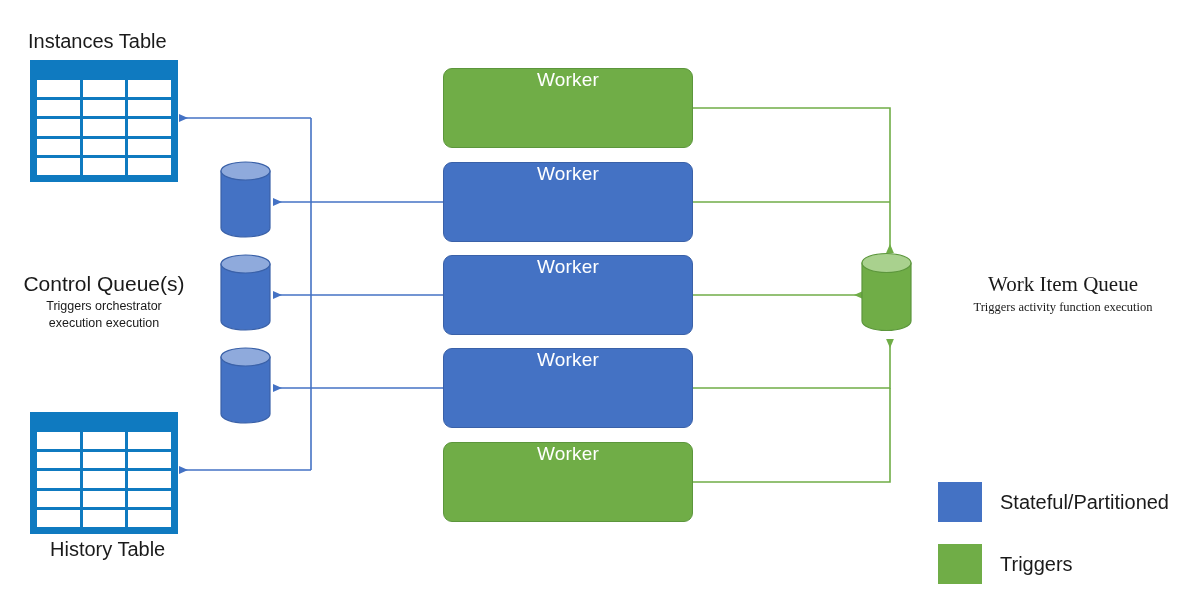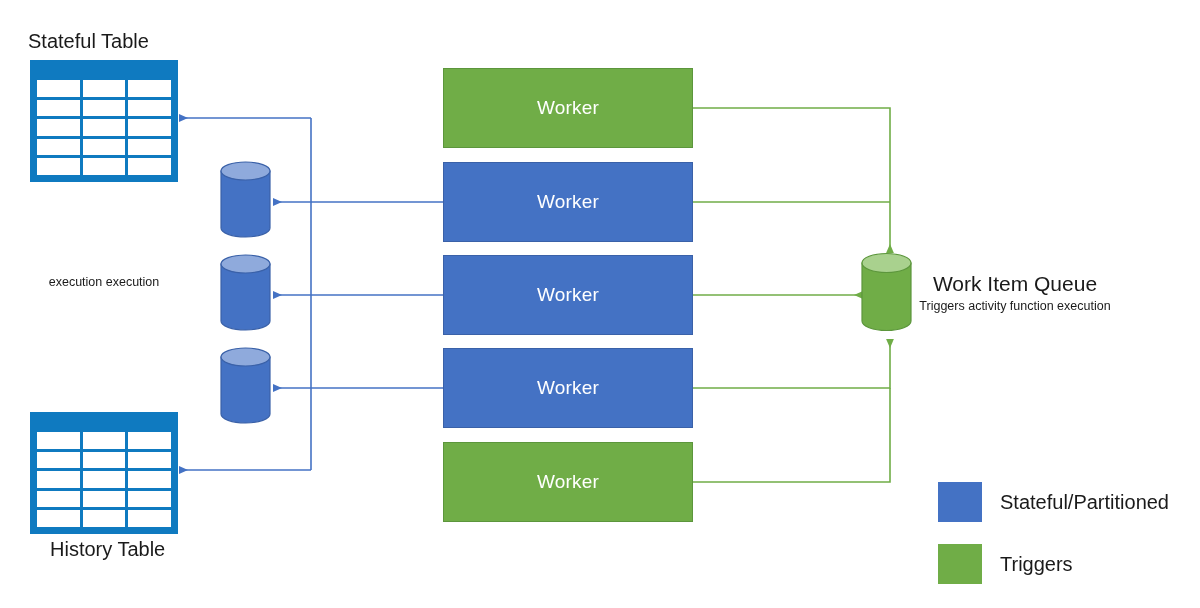--- a/index.html
+++ b/index.html
@@ -11,23 +11,24 @@
   #stage{position:absolute;left:0;top:0;width:1200px;height:608px;}
 
   svg.layer{position:absolute;left:0;top:0;width:1200px;height:608px;overflow:visible;}
   svg.links{z-index:1;}
 
   .node{position:absolute;z-index:2;}
 
   
   .worker{
     width:250px;height:80px;
-    display:flex;align-items:center;justify-content:center;
+    display:flex;justify-content:center;
     color:#ffffff;font-size:19px;letter-spacing:.2px;
     box-sizing:border-box;
+    border-radius:9px;
   }
   .worker.green{background:#70AD47;border:1px solid #5C963C;}
   .worker.blue {background:#4472C4;border:1px solid #3A61A8;}
 
   
   .tbl{
     width:148px;height:122px;background:#0F7AC0;
     box-sizing:border-box;padding:20px 7px 7px 7px;
     display:flex;flex-direction:column;gap:3px;
   }
@@ -88,21 +89,21 @@
       <path d="M693,202 L890,202"></path>
 
       <path d="M693,295 L862,295" marker-end="url(#ah-green)"></path>
 
       <path d="M693,388 L890,388 L890,340" marker-end="url(#ah-green)"></path>
 
       <path d="M693,482 L890,482 L890,388"></path>
     </g>
   </svg>
 
-  <div class="tbl-title" style="left:28px;top:30px;">Stateful Table</div>
+  <div class="tbl-title" style="left:28px;top:30px;">Instances Table</div>
   <div class="node tbl" style="left:30px;top:60px;">
     <div class="row">
         <div class="cell"></div>
         <div class="cell"></div>
         <div class="cell"></div>
       </div>
     <div class="row">
         <div class="cell"></div>
         <div class="cell"></div>
         <div class="cell"></div>
@@ -167,26 +168,28 @@
       <ellipse cx="245.5" cy="357" rx="24.5" ry="9" fill="#8FAADC" stroke="#3A61A8" stroke-width="1.2"></ellipse>
     </g>
 
     <g>
       <path d="M862,263 L862,321 A24.5,9.5 0 0 0 911,321 L911,263 Z" fill="#70AD47" stroke="#5C963C" stroke-width="1.2"></path>
       <ellipse cx="886.5" cy="263" rx="24.5" ry="9.5" fill="#A9D18E" stroke="#5C963C" stroke-width="1.2"></ellipse>
     </g>
   </svg>
 
   <div class="node" style="left:4px;top:272px;width:200px;z-index:3;">
+    <div class="cap-main">Control Queue(s)</div>
     <div class="cap-sub">
+      <div>Triggers orchestrator</div>
       <div>execution execution</div>
     </div>
   </div>
 
-  <div class="node" style="left:892px;top:272px;width:246px;z-index:3;">
+  <div class="node" style="left:940px;top:272px;width:246px;z-index:3;font-family:Liberation Serif, serif;">
     <div class="cap-main">Work Item Queue</div>
     <div class="cap-sub">Triggers activity function execution</div>
   </div>
 
   <div class="node worker green" style="left:443px;top:68px;">
     <span>Worker</span>
   </div>
   <div class="node worker blue" style="left:443px;top:162px;">
     <span>Worker</span>
   </div>

